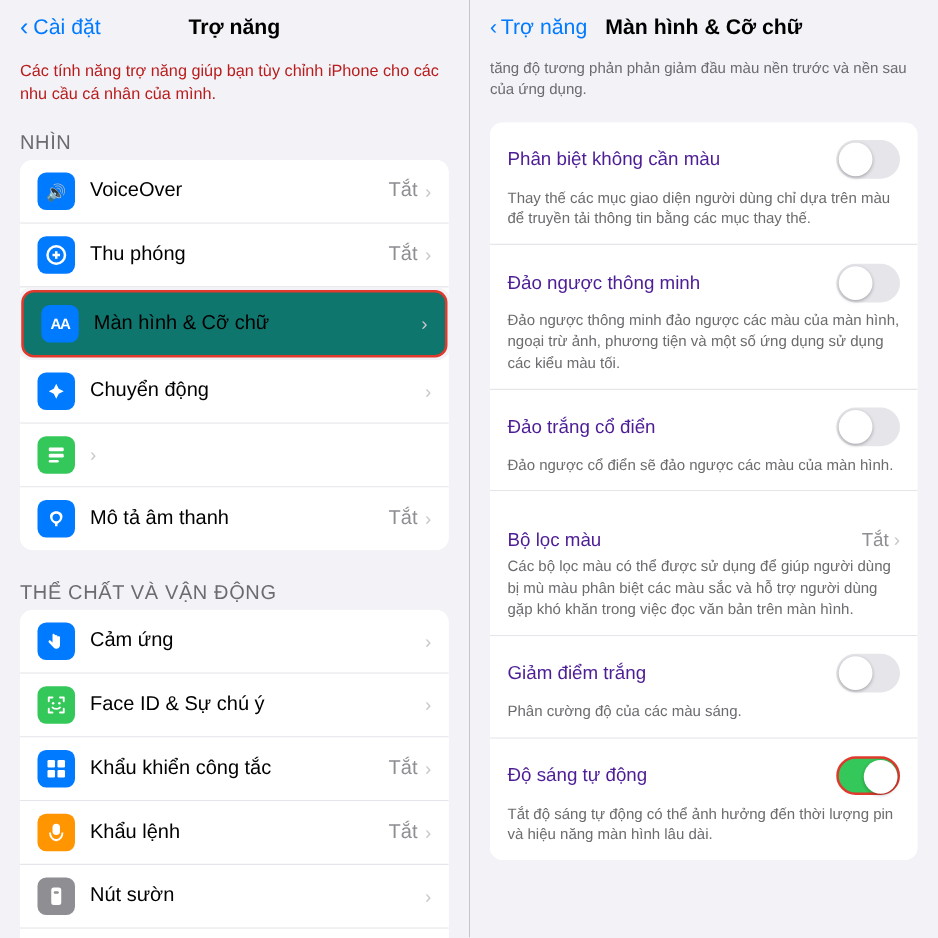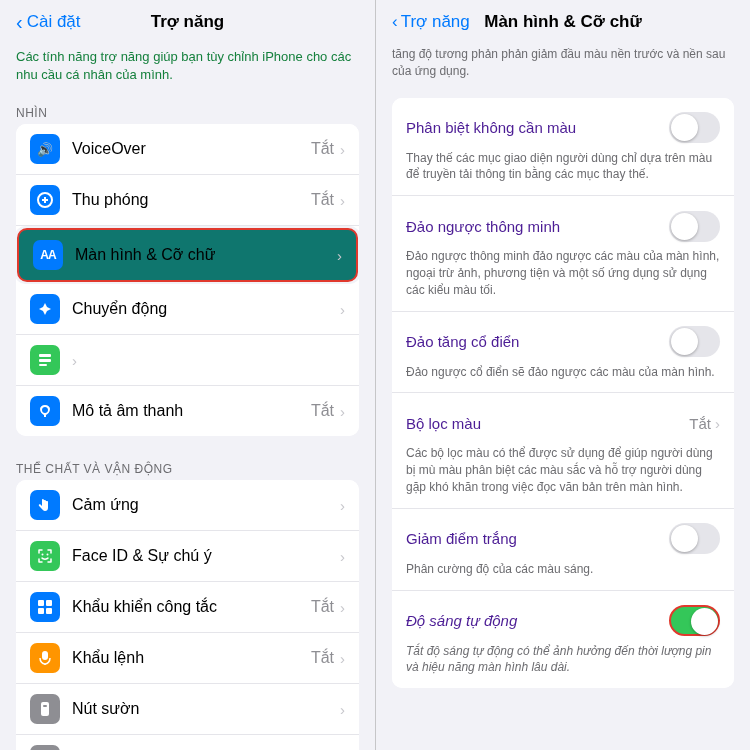--- a/index.html
+++ b/index.html
@@ -45,27 +45,27 @@
     }
     .nav-title {
       font-size: 17px;
       font-weight: 600;
       color: #000;
     }
 
     .description-text {
       padding: 8px 16px 16px 16px;
       font-size: 13px;
-      color: #15803d;
+      color: #b91c1c;
       line-height: 1.4;
     }
 
     .section-header {
       padding: 6px 16px 4px 16px;
-      font-size: 12px;
+      font-size: 16px;
       color: #6c6c70;
       text-transform: uppercase;
       letter-spacing: 0.5px;
     }
 
     .settings-group {
       background: #fff;
       border-radius: 10px;
       margin: 0 16px 20px 16px;
       overflow: hidden;
@@ -425,50 +425,50 @@
         <span class="right-row-label">Đảo ngược thông minh</span>
         <div class="toggle toggle-off">
           <div class="toggle-knob"></div>
         </div>
       </div>
       <div class="right-row-desc">Đảo ngược thông minh đảo ngược các màu của màn hình, ngoại trừ ảnh, phương tiện và một số ứng dụng sử dụng các kiểu màu tối.</div>
     </div>
 
     <div class="right-row">
       <div class="right-row-header">
-        <span class="right-row-label">Đảo tăng cổ điển</span>
+        <span class="right-row-label">Đảo trắng cổ điển</span>
         <div class="toggle toggle-off">
           <div class="toggle-knob"></div>
         </div>
       </div>
       <div class="right-row-desc">Đảo ngược cổ điển sẽ đảo ngược các màu của màn hình.</div>
     </div>
 
     <div class="right-row">
-      <div class="right-row-header" style="cursor:pointer;">
+      <div class="right-row-header" style="cursor:pointer;align-items:flex-end;">
         <span class="right-row-label">Bộ lọc màu</span>
         <div class="right-row-value">
           <span class="right-row-val-text">Tắt</span>
           <span class="chevron-right">›</span>
         </div>
       </div>
       <div class="right-row-desc">Các bộ lọc màu có thể được sử dụng để giúp người dùng bị mù màu phân biệt các màu sắc và hỗ trợ người dùng gặp khó khăn trong việc đọc văn bản trên màn hình.</div>
     </div>
 
     <div class="right-row">
       <div class="right-row-header">
         <span class="right-row-label">Giảm điểm trắng</span>
         <div class="toggle toggle-off">
           <div class="toggle-knob"></div>
         </div>
       </div>
       <div class="right-row-desc">Phân cường độ của các màu sáng.</div>
     </div>
 
-    <div class="right-row" style="border-bottom:none;font-style:italic;">
+    <div class="right-row" style="border-bottom:none;">
       <div class="right-row-header">
         <span class="right-row-label">Độ sáng tự động</span>
         <div class="toggle toggle-on outlined" style="border: 2.5px solid #e0392d; background:#34c759;">
           <div class="toggle-knob" style="left:20px; top:1px;"></div>
         </div>
       </div>
       <div class="right-row-desc">Tắt độ sáng tự động có thể ảnh hưởng đến thời lượng pin và hiệu năng màn hình lâu dài.</div>
     </div>
 
   </div>

